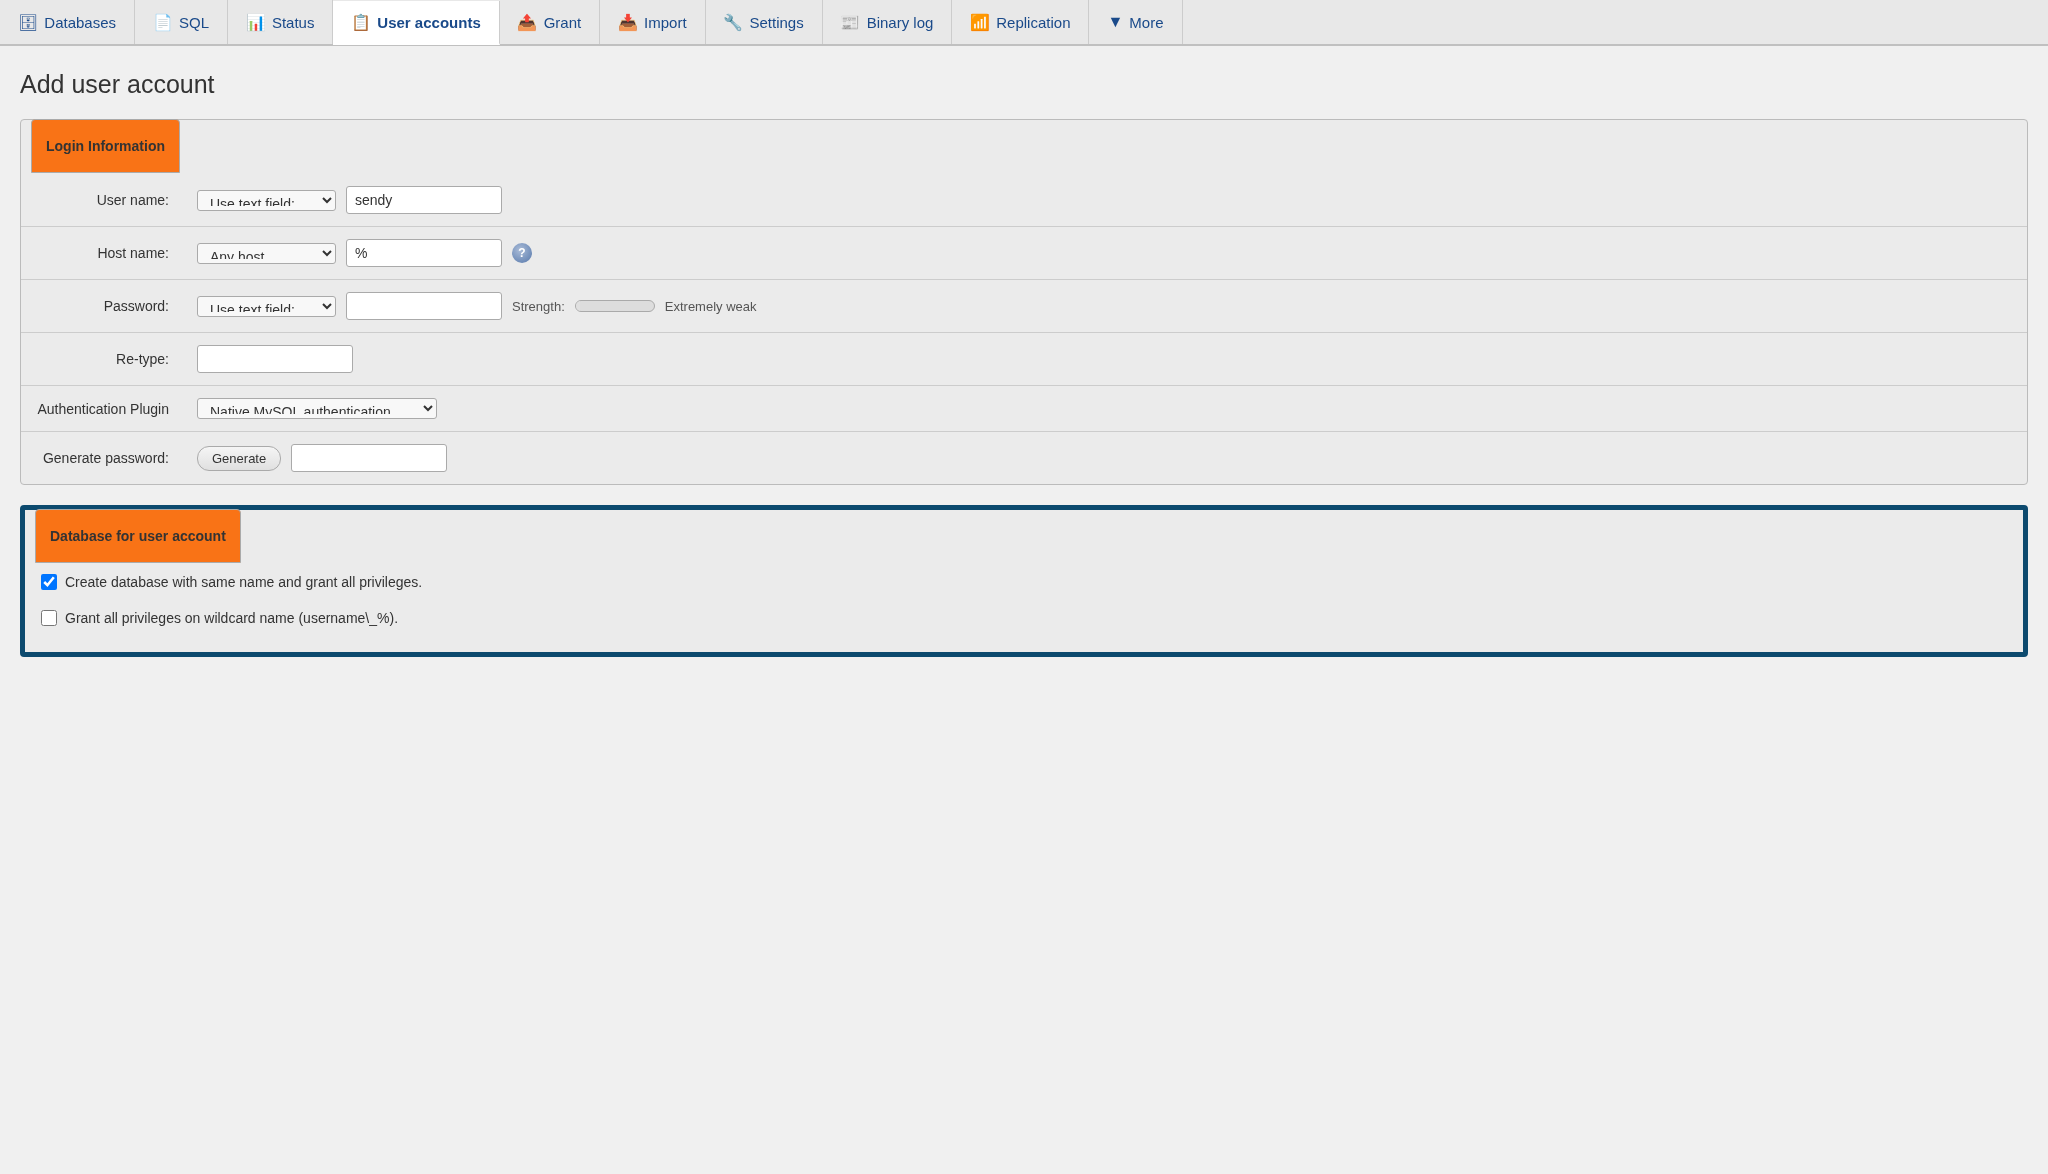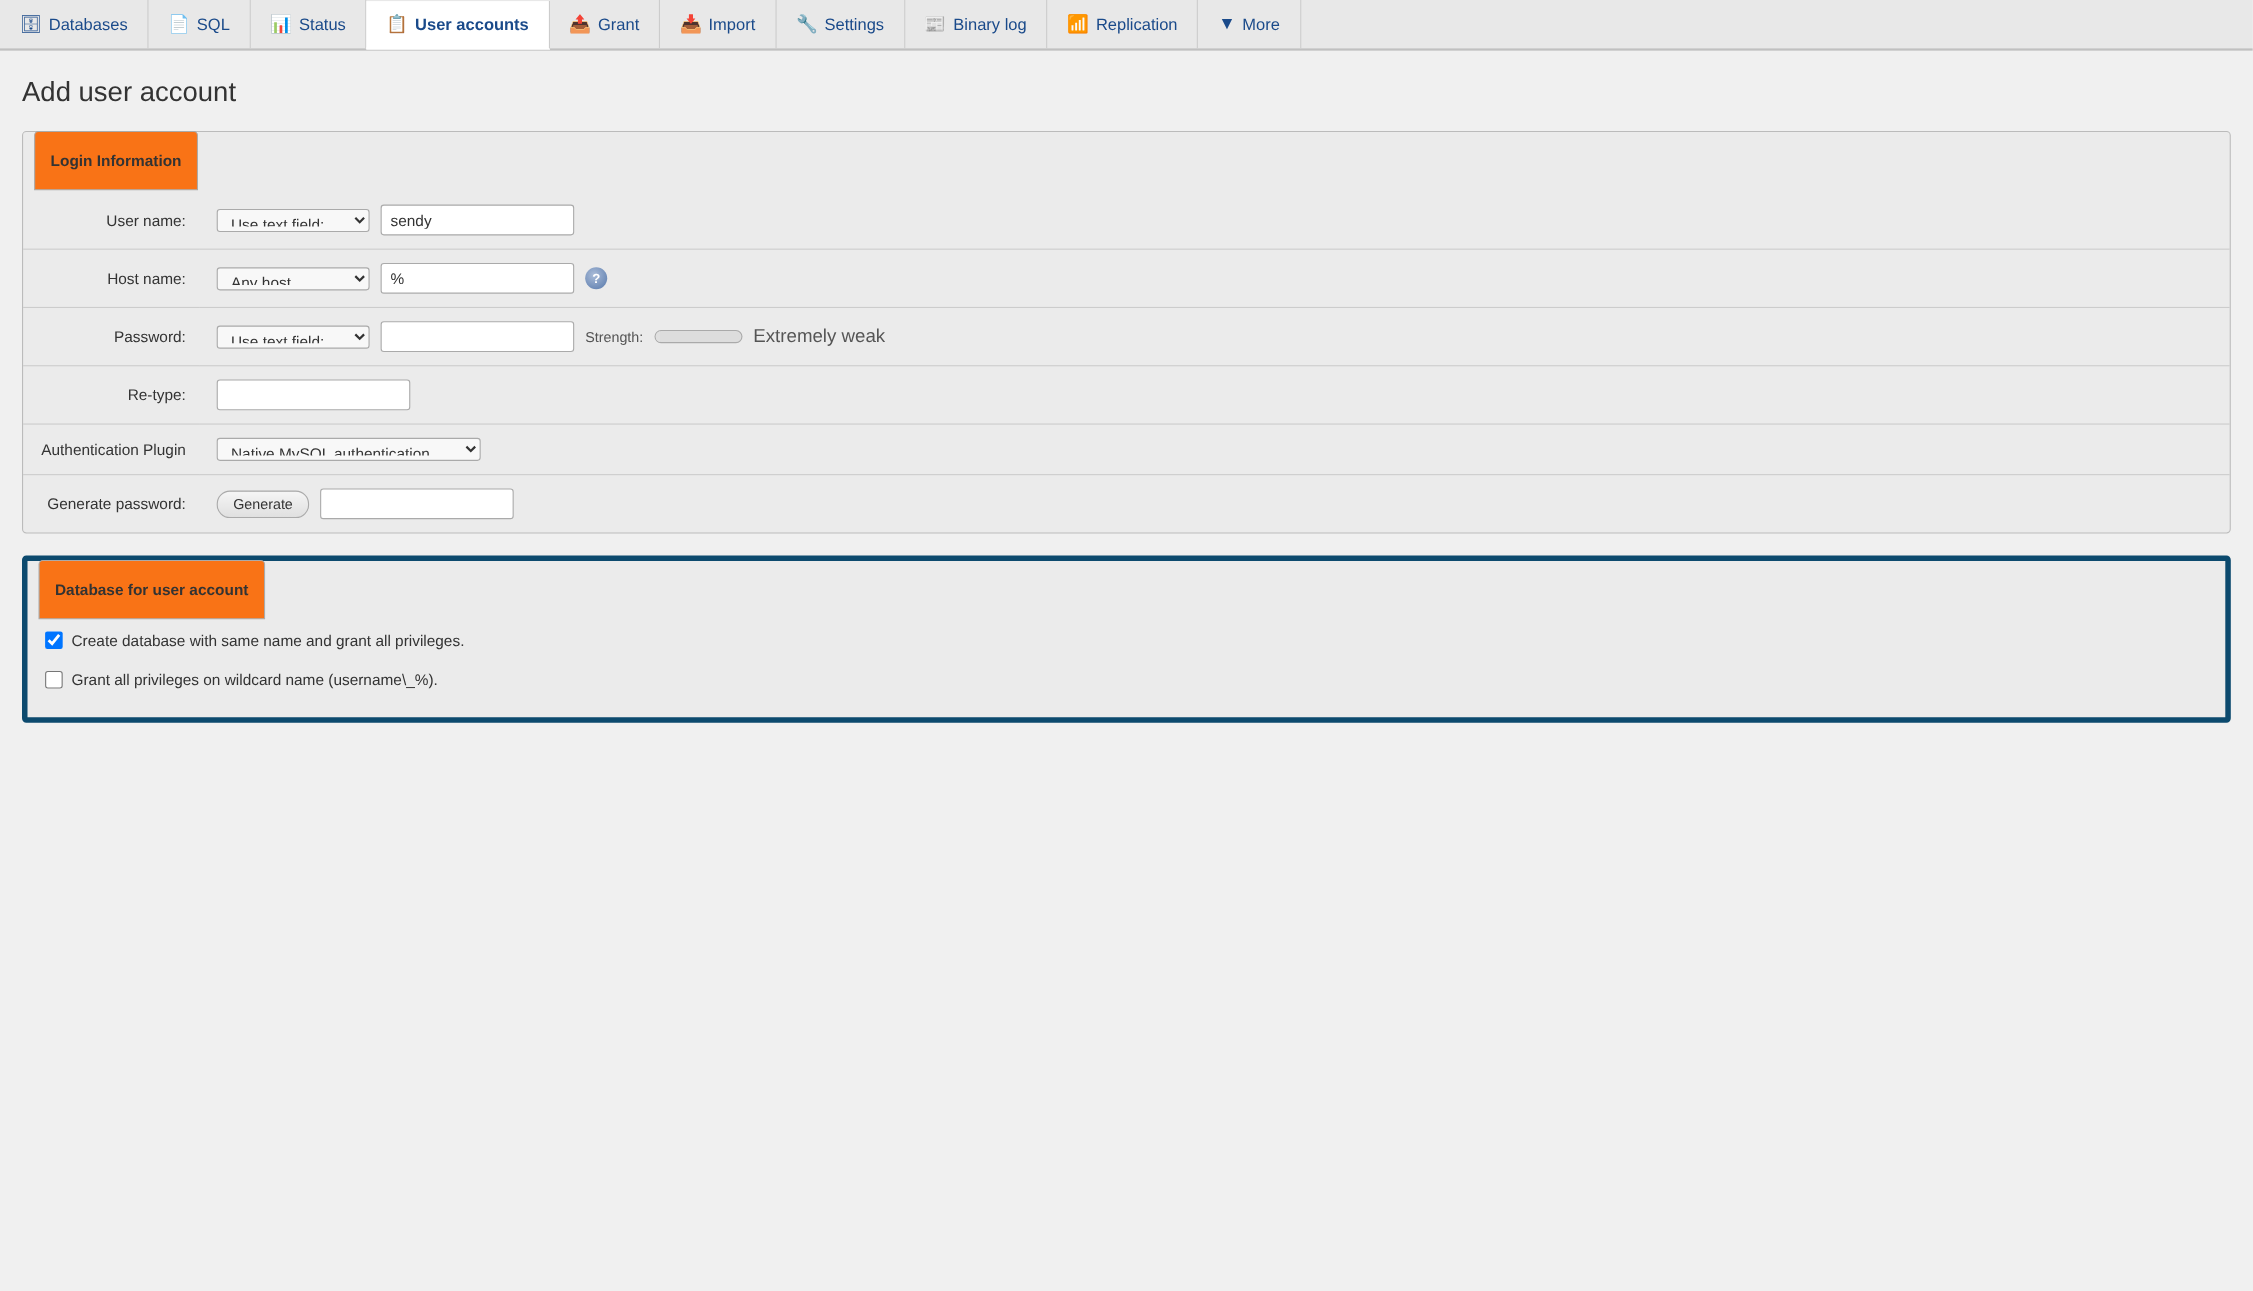--- a/index.html
+++ b/index.html
@@ -109,21 +109,21 @@
       appearance: auto;
       color: #333;
     }
     input.form-input {
       padding: 4px 8px;
       border: 1px solid #aaa;
       border-radius: 3px;
       background: #fff;
       font-size: 14px;
       height: 28px;
-      width: 176px;
+      width: 156px;
       color: #333;
     }
 
     .help-icon {
       display: inline-flex;
       align-items: center;
       justify-content: center;
       width: 20px;
       height: 20px;
       border-radius: 50%;
@@ -145,21 +145,21 @@
       border-radius: 6px;
       background: #ddd;
       overflow: hidden;
     }
     .strength-bar-fill {
       height: 100%;
       width: 5%;
       background: #e0e0e0;
     }
     .strength-text {
-      font-size: 17px;
+      font-size: 13px;
       color: #555;
     }
 
     .generate-btn {
       padding: 4px 14px;
       border: 1px solid #aaa;
       border-radius: 12px;
       background: linear-gradient(to bottom, #f5f5f5, #e0e0e0);
       font-size: 13px;
       cursor: pointer;

